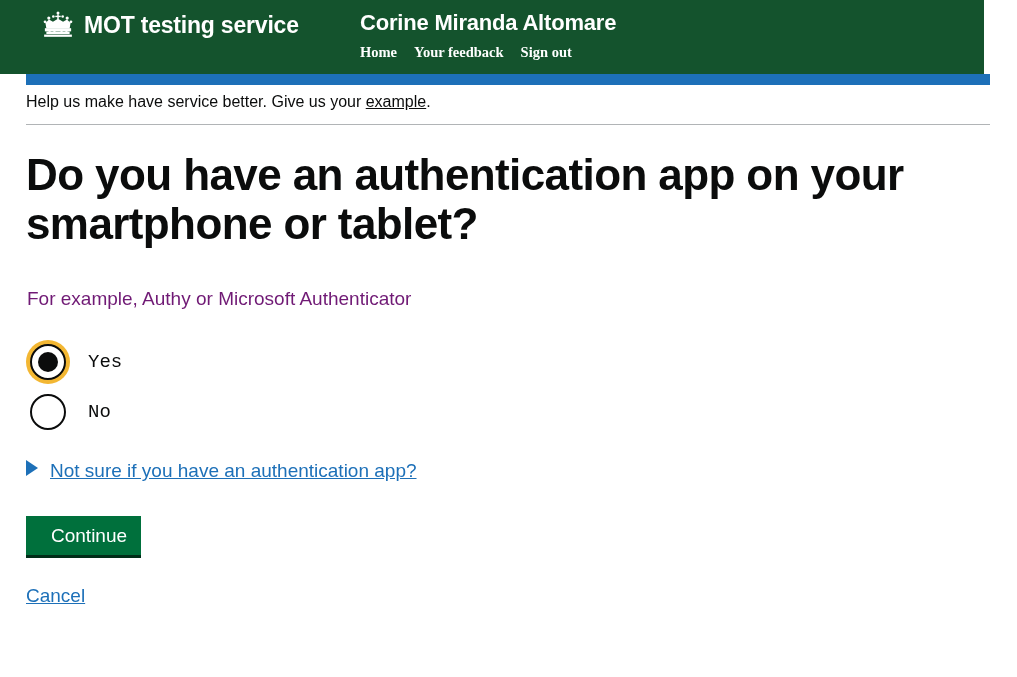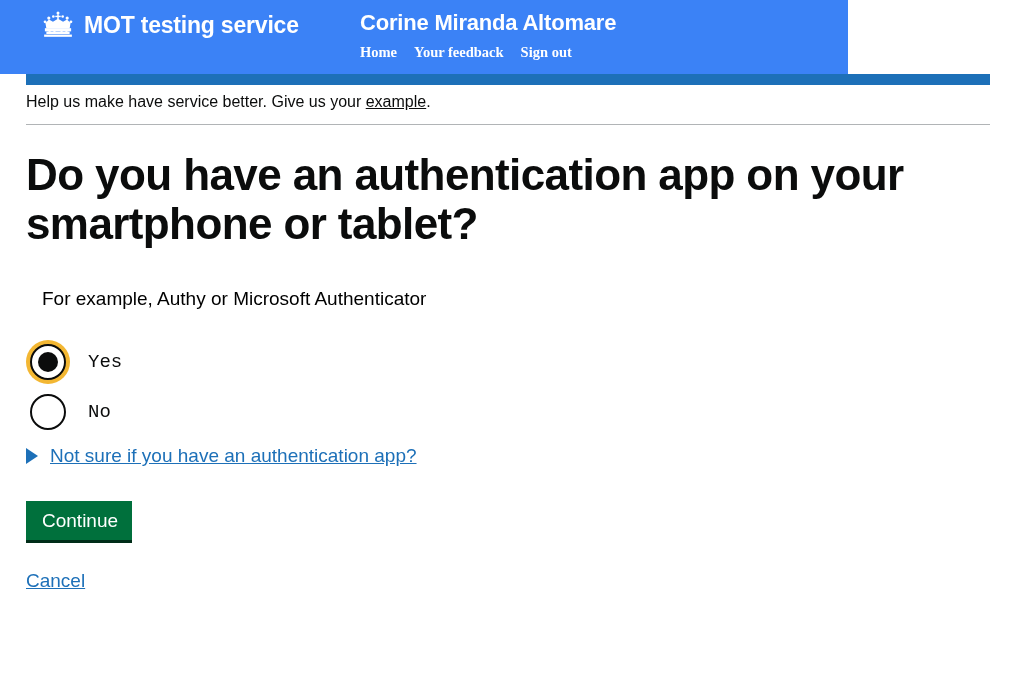--- a/index.html
+++ b/index.html
@@ -15,23 +15,23 @@
     position: relative;
     width: 1017px;
     height: 677px;
     background: #ffffff;
   }
 
   
   .site-header {
     position: absolute;
     top: 0; left: 0;
-    width: 848px;
+    width: 984px;
     height: 74px;
-    background: #3b82f6;
+    background: #14532d;
     color: #ffffff;
   }
   .brand {
     position: absolute;
     left: 40px;
     top: 10px;
     display: flex;
     align-items: center;
     gap: 8px;
     text-decoration: none;
@@ -126,23 +126,23 @@
     font-size: 44px;
     font-weight: bold;
     color: #0b0c0c;
     line-height: 1.12;
     letter-spacing: -0.6px;
     margin: 0;
     max-width: 930px;
   }
   .hint {
     font-size: 19px;
-    color: #000000;
+    color: #701a75;
     line-height: 1.3;
-    margin: 38px 0 0 16px;
+    margin: 38px 0 0 1px;
   }
 
   
   .radios {
     margin-top: 27px;
     font-family: Liberation Mono, monospace;
   }
   .radio-row {
     position: relative;
     display: flex;
@@ -185,44 +185,43 @@
   }
   .radio-label {
     margin-left: 18px;
     font-size: 19px;
     color: #0b0c0c;
     line-height: 1;
   }
 
   
   .details {
-    margin-top: 9px;
-    display: flex;
-    align-items: center;
+    margin-top: 24px;
+    display: flex;
     gap: 12px;
   }
   .details-arrow {
     width: 0; height: 0;
     border-top: 8px solid transparent;
     border-bottom: 8px solid transparent;
     border-left: 12px solid #1d70b8;
     flex: 0 0 auto;
   }
   .details-summary {
     font-size: 19px;
     color: #1d70b8;
     text-decoration: underline;
     cursor: pointer;
   }
 
   
   .btn-continue {
     display: inline-block;
     margin-top: 34px;
-    padding: 10px 14px 8px 16px;
+    padding: 10px 14px 8px 25px;
     background: #00703c;
     color: #ffffff;
     font-size: 19px;
     font-family: "Liberation Sans", sans-serif;
     border: none;
     border-bottom: 3px solid #002d18;
     cursor: pointer;
     line-height: 1.1;
   }
 

